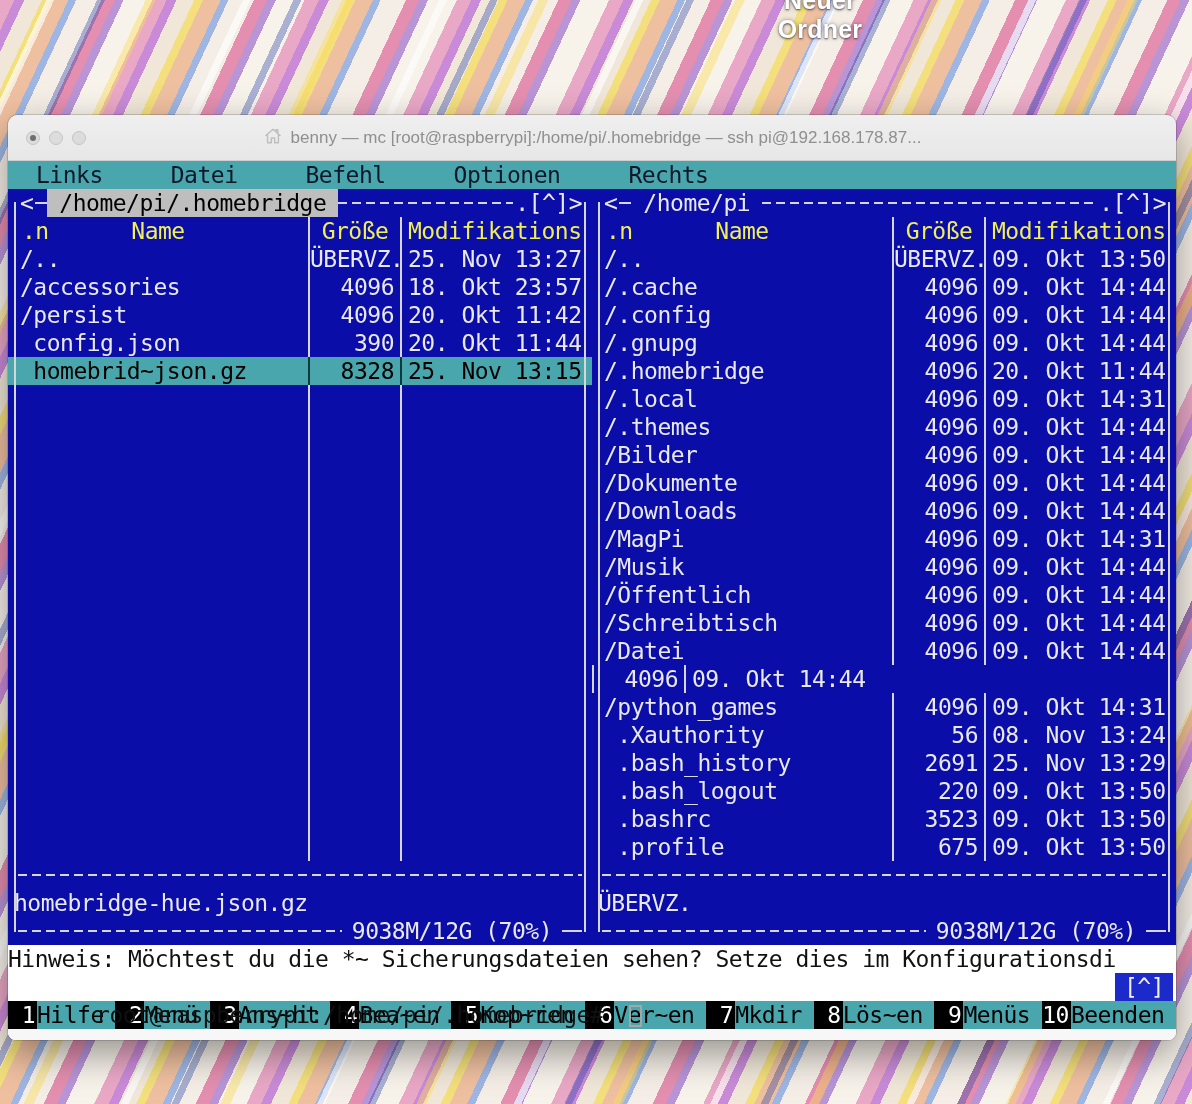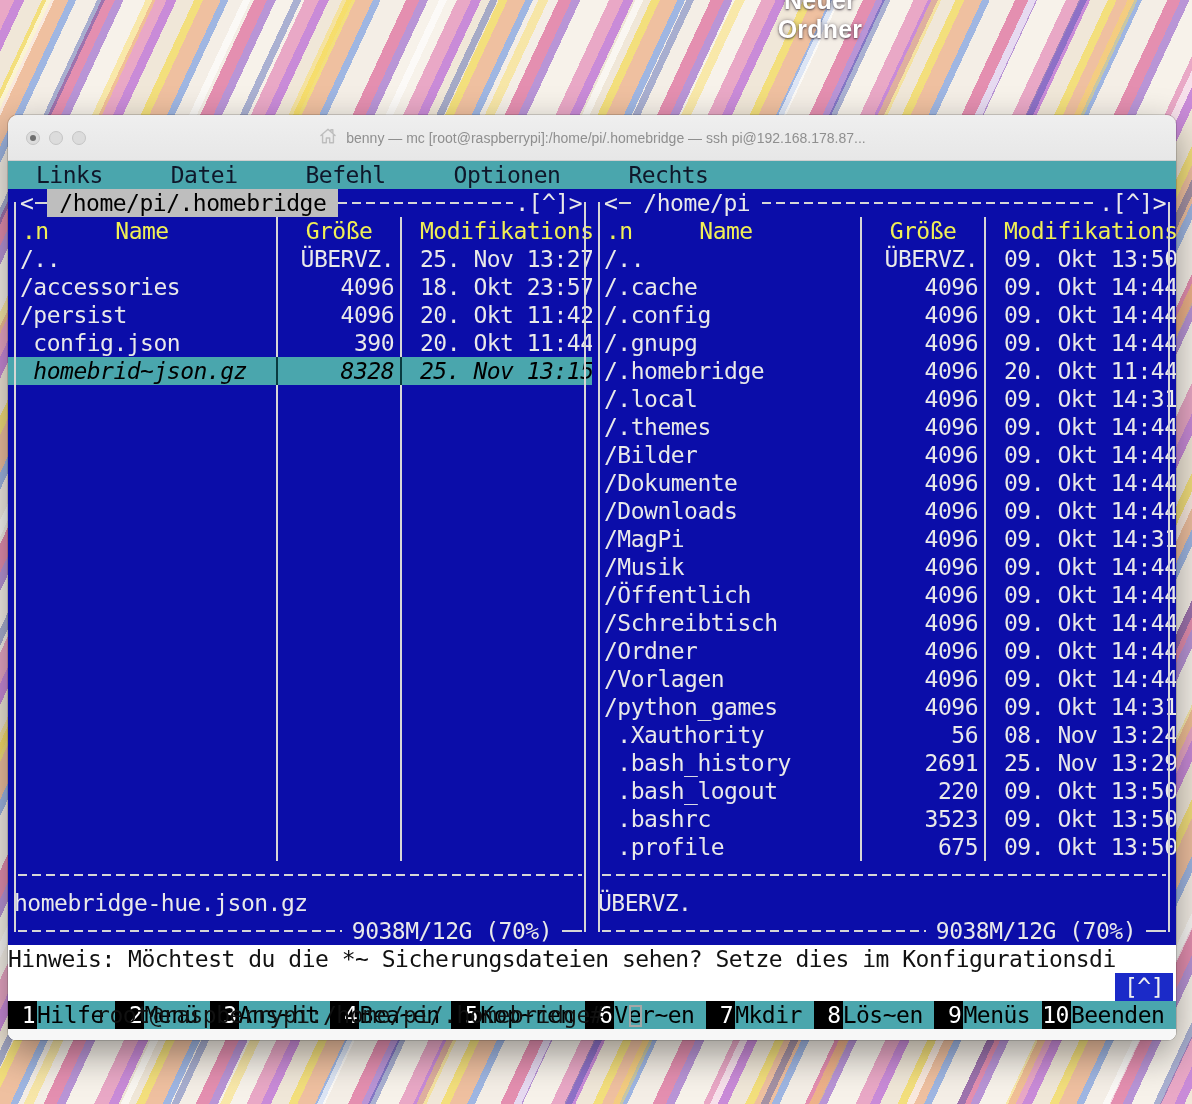--- a/index.html
+++ b/index.html
@@ -31,21 +31,21 @@
   }
   .titlebar{
     height:46px; background:linear-gradient(#EFEFEF,#E7E7E7);
     border-bottom:1px solid #CFCFCF;
     display:flex; align-items:center; position:relative;
   }
   .traffic{position:absolute; left:18px; top:0; height:100%; display:flex; align-items:center; gap:9px;}
   .tl{width:14px;height:14px;border-radius:50%;background:#DCDCDC;border:1px solid #C5C5C5;position:relative;}
   .tl .dot{position:absolute;left:3px;top:3px;width:6px;height:6px;border-radius:50%;background:#6F6F6F;}
   .title-wrap{flex:1;display:flex;align-items:center;justify-content:center;gap:8px;min-width:0;padding:0 90px;}
-  .title-text{color:#8F8F8F;font-size:14px;font-weight:500;white-space:nowrap;overflow:hidden;}
+  .title-text{color:#8F8F8F;font-size:17px;font-weight:500;white-space:nowrap;overflow:hidden;}
   .home-ico{flex:0 0 auto;opacity:.75;}
   
   .terminal{
     height:879px; background:var(--c-terminal_bg);
     font-family:"DejaVu Sans Mono","Liberation Mono",monospace;
     font-size:23px; line-height:28px; letter-spacing:-0.5px;
   }
   .menubar{height:28px;background:var(--c-teal);color:#0f172a;display:flex;gap:68px;padding-left:28px;white-space:pre;}
   .panels{display:flex;height:756px;background:var(--c-mc_blue);color:var(--c-panel_text);}
   .panel{width:584px;position:relative;}
@@ -54,28 +54,28 @@
   .dashfill{flex:1;height:2px;align-self:center;background:repeating-linear-gradient(90deg,var(--c-line) 0 9px,transparent 9px 14px);}
   .dashseg{width:12px;height:2px;align-self:center;background:var(--c-line);}
   .dashend{width:20px;height:2px;align-self:center;background:var(--c-line);}
   .p-top{height:28px;display:flex;align-items:center;padding:0 10px;white-space:pre;}
   .p-top .arrow{padding:0 2px;}
   .path-label{padding:0 12px;}
   .path-label.active{background:var(--c-gray_label);color:#000;}
   .corner{padding-left:2px;}
   .p-head{height:28px;display:flex;color:var(--c-yellow);white-space:pre;}
   .c-name{flex:1;min-width:0;overflow:hidden;white-space:pre;}
-  .c-size{width:124px;border-left:2px solid var(--c-line);text-align:right;padding-right:6px;white-space:pre;overflow:hidden;}
-  .c-mtime{width:192px;border-left:2px solid var(--c-line);padding-left:18px;white-space:pre;overflow:hidden;}
+  .c-size{width:92px;border-left:2px solid var(--c-line);text-align:right;padding-right:6px;white-space:pre;overflow:hidden;}
+  .c-mtime{width:192px;border-left:2px solid var(--c-line);padding-left:6px;white-space:pre;overflow:hidden;}
   .p-head .c-name{position:relative;text-align:center;}
   .p-head .sortkey{position:absolute;left:14px;font-style:normal;}
   .p-head .c-size{text-align:center;padding-right:0;}
   .p-files .frow{height:28px;display:flex;}
   .frow .c-name{padding-left:12px;}
-  .frow.selected{background:var(--c-teal);color:#000;font-style:italic;}
+  .frow.selected{background:var(--c-teal);color:#000;}
   .frow.selected .c-size,.frow.selected .c-mtime{border-left-color:#093a40;}
   .p-sep{height:28px;display:flex;padding:0 10px;}
   .p-mini{height:28px;padding-left:6px;white-space:pre;overflow:hidden;}
   .p-bottom{height:28px;display:flex;padding:0 10px;white-space:pre;}
   .p-bottom .usage{padding:0 10px;}
   .hintline{height:28px;background:var(--c-terminal_bg);color:var(--c-text_dark);padding-left:0;white-space:pre;overflow:hidden;}
   .promptline{height:28px;background:var(--c-terminal_bg);color:var(--c-text_dark);padding-left:8px;white-space:pre;position:relative;}
   .cursor{display:inline-block;width:13px;height:22px;border:2px solid #A6A6A6;vertical-align:-4px;margin-left:12px;}
   .hist-badge{position:absolute;right:3px;top:0;height:28px;background:var(--c-badge_blue);color:#EFEFEF;padding:0 9px;}
   .keybar{height:28px;background:var(--c-teal);display:flex;overflow:hidden;}
@@ -327,26 +327,25 @@
               <span class="c-name">/Öffentlich</span>
               <span class="c-size">4096</span>
               <span class="c-mtime">09. Okt 14:44</span>
             </div>
             <div class="frow">
               <span class="c-name">/Schreibtisch</span>
               <span class="c-size">4096</span>
               <span class="c-mtime">09. Okt 14:44</span>
             </div>
             <div class="frow">
-              <span class="c-name">/Ordner</span>
-              <span class="c-size">4096</span>
-              <span class="c-mtime">09. Okt 14:44</span>
-            </div>
-            <div class="frow">
-              <span class="c-name">/Vorlagen</span>
+              <span class="c-name">/Datei</span>
+              <span class="c-size">4096</span>
+              <span class="c-mtime">09. Okt 14:44</span>
+            </div>
+            <div class="frow">
               <span class="c-size">4096</span>
               <span class="c-mtime">09. Okt 14:44</span>
             </div>
             <div class="frow">
               <span class="c-name">/python_games</span>
               <span class="c-size">4096</span>
               <span class="c-mtime">09. Okt 14:31</span>
             </div>
             <div class="frow">
               <span class="c-name"> .Xauthority</span>

